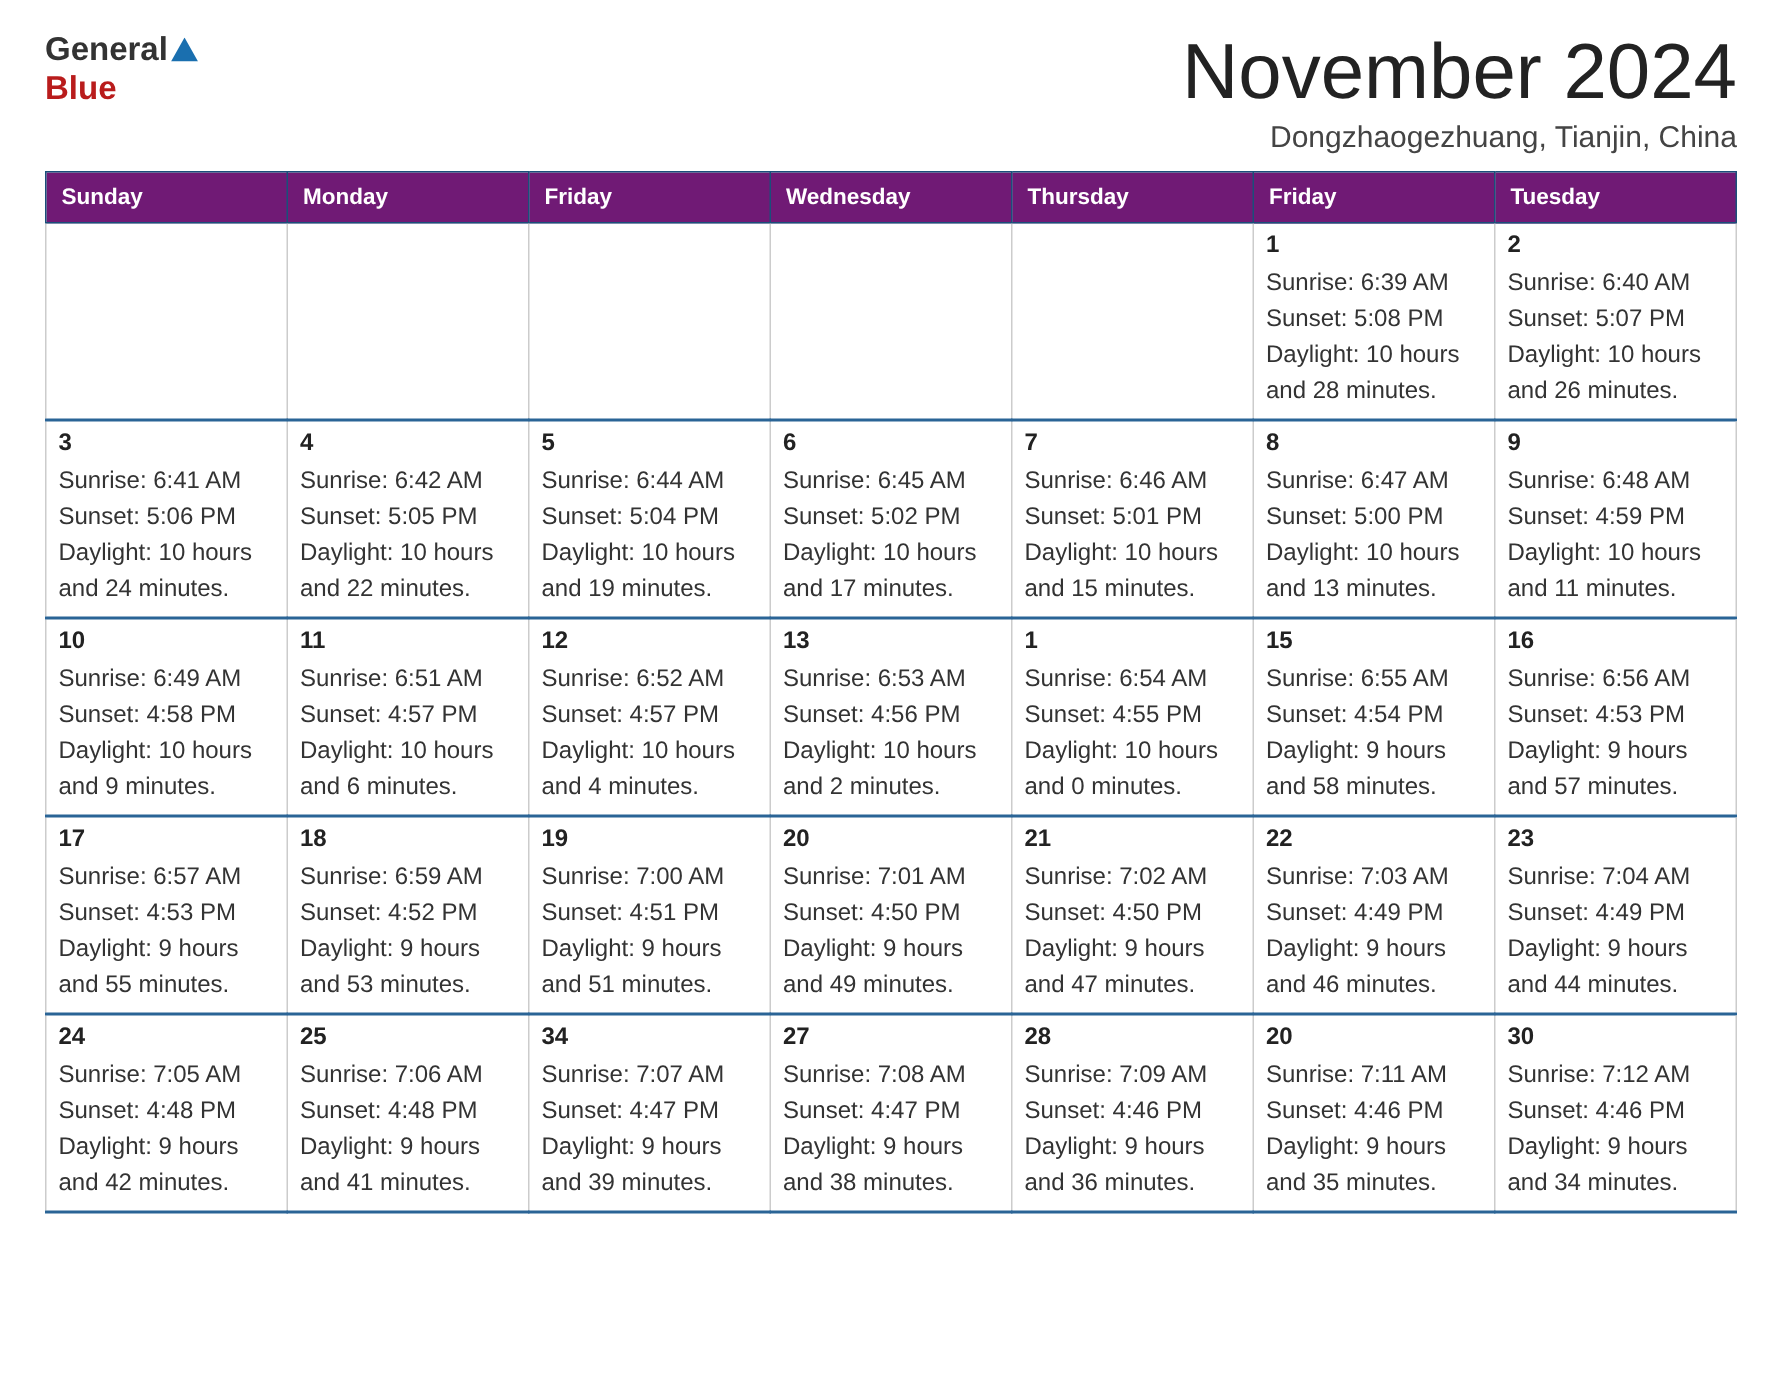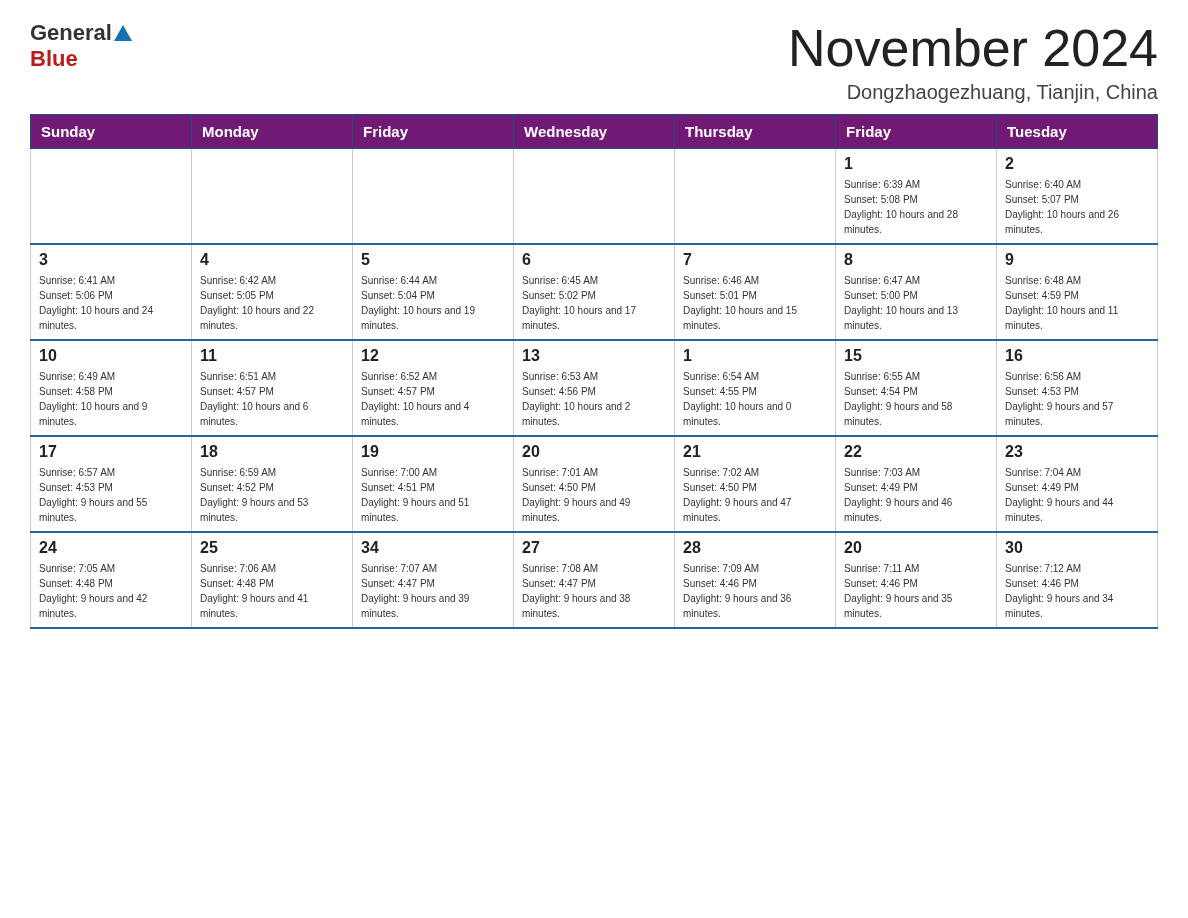--- a/index.html
+++ b/index.html
@@ -75,21 +75,21 @@
       min-height: 90px;
     }
     .day-num {
       font-size: 16px;
       font-weight: bold;
       color: #222;
       display: block;
       margin-bottom: 4px;
     }
     .day-info {
-      font-size: 10px;
+      font-size: 16px;
       color: #333;
       line-height: 1.5;
     }
     .calendar tbody tr {
       border-bottom: 2px solid #2a6496;
     }
     .calendar tbody td:first-child {
       border-left: 1px solid #ccc;
     }
     .empty-cell {

